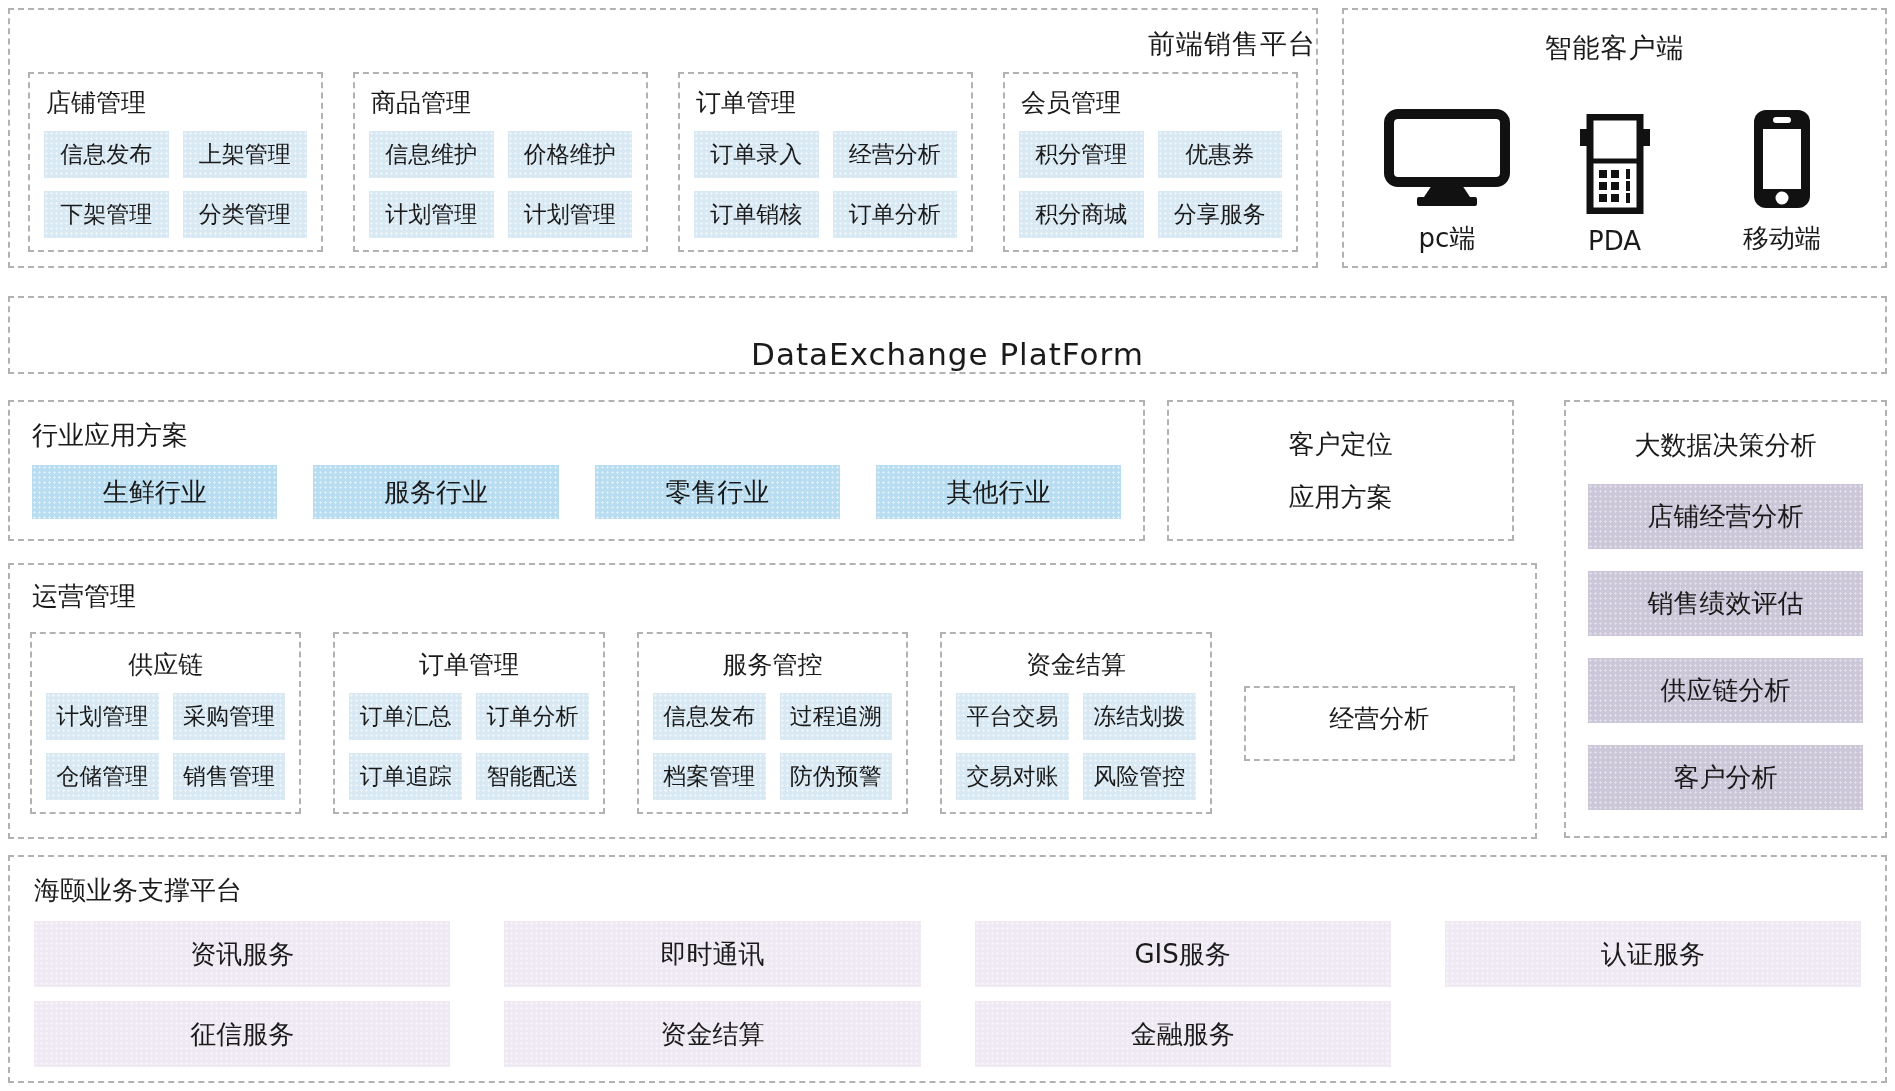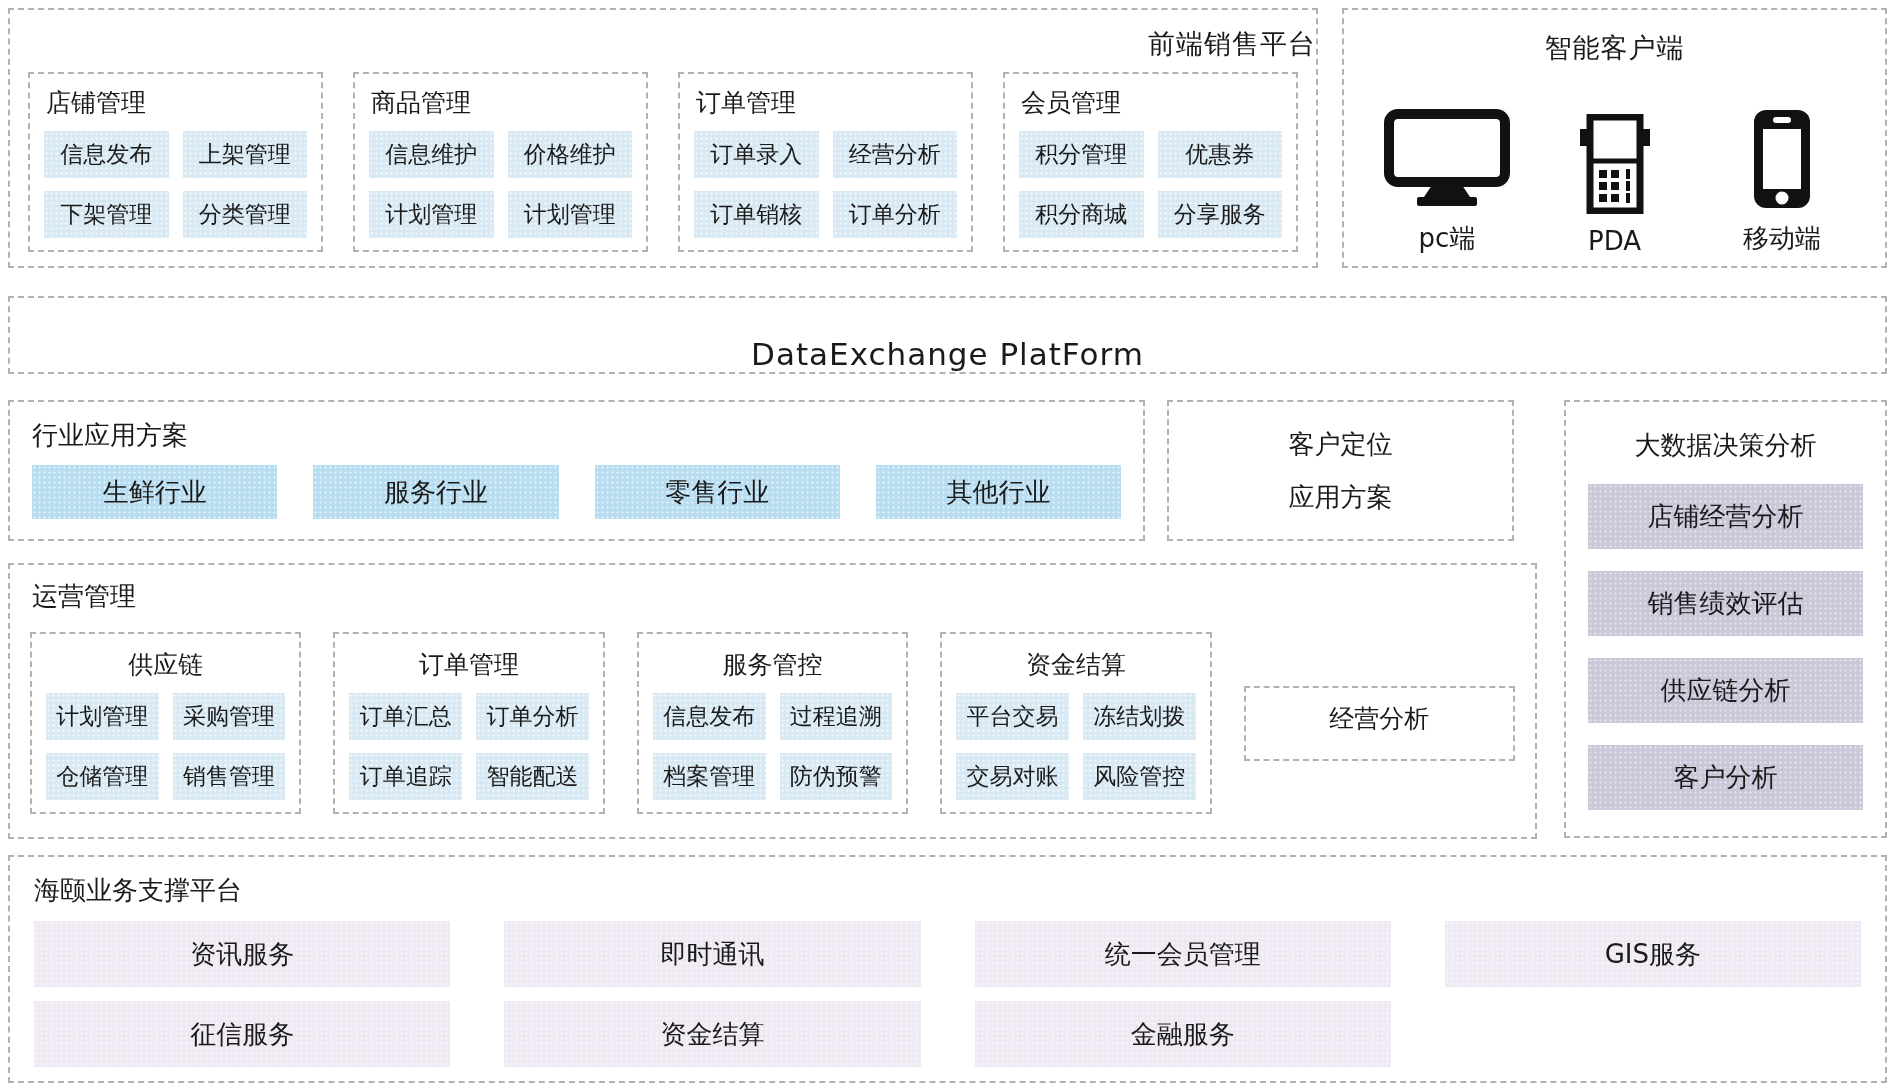--- a/index.html
+++ b/index.html
@@ -236,21 +236,21 @@
       </div>
 
     </div>
   </div>
 
   <div class="support dashed">
     <div class="support-title">海颐业务支撑平台</div>
     <div class="support-grid">
       <div class="support-box">资讯服务</div>
       <div class="support-box">即时通讯</div>
-      <div class="support-box">统一会员管理</div>
       <div class="support-box">GIS服务</div>
+      <div class="support-box">认证服务</div>
       <div class="support-box">征信服务</div>
       <div class="support-box">资金结算</div>
       <div class="support-box">金融服务</div>
     </div>
   </div>
 
 </div>
 
 </body></html>

